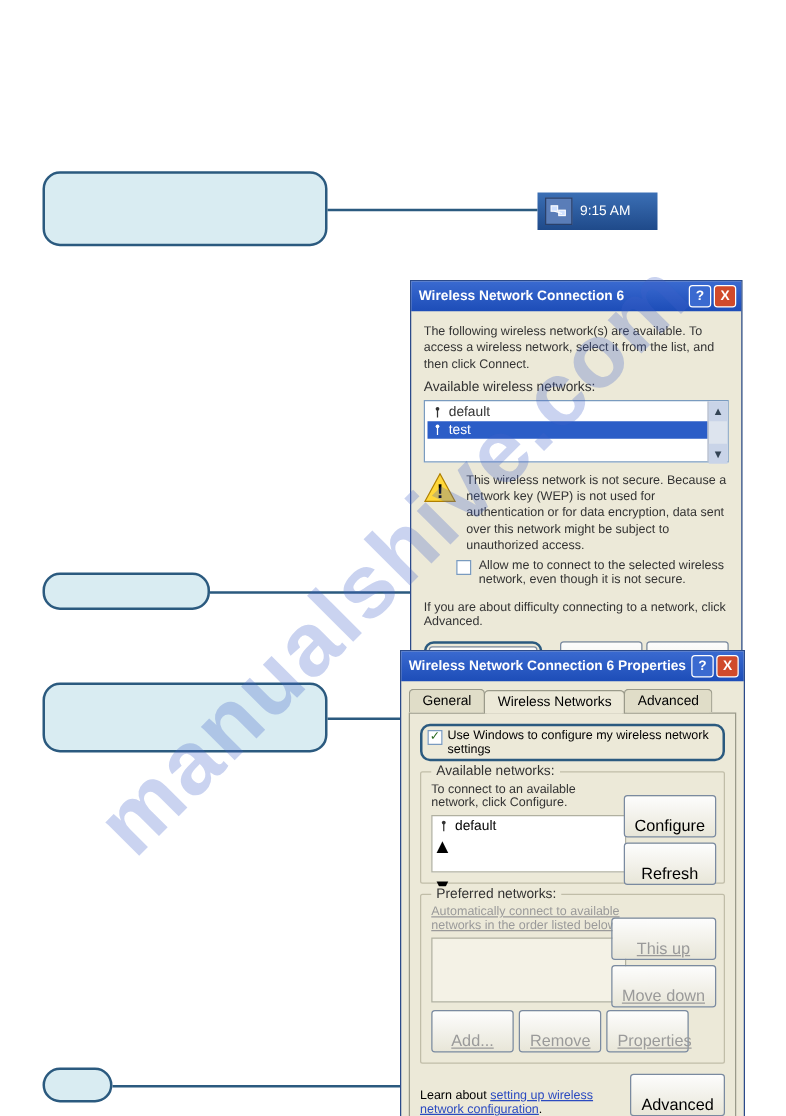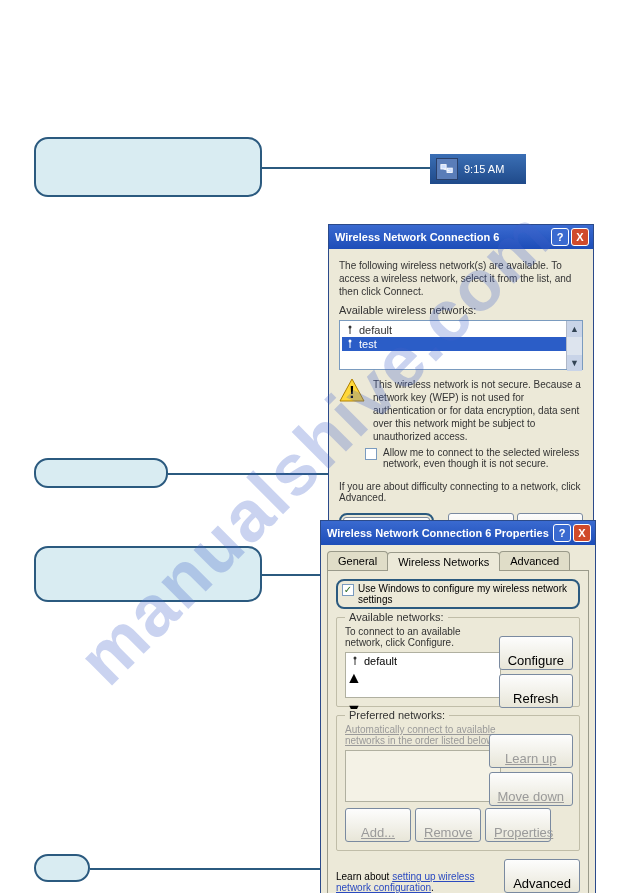--- a/index.html
+++ b/index.html
@@ -204,21 +204,21 @@
         <button class="xp-btn">Configure</button>
         <button class="xp-btn">Refresh</button>
       </div>
     </div>
 
     <div class="group disabled" style="padding-right:78px;">
       <div class="group-title">Preferred networks:</div>
       <div class="hint">Automatically connect to available networks in the order listed below:</div>
       <div class="list-pref"></div>
       <div class="side-btns">
-        <button class="xp-btn disabled">Learn up</button>
+        <button class="xp-btn disabled">This up</button>
         <button class="xp-btn disabled">Move down</button>
       </div>
       <div class="bottom-btns">
         <button class="xp-btn">Add...</button>
         <button class="xp-btn disabled">Remove</button>
         <button class="xp-btn disabled">Properties</button>
       </div>
     </div>
 
     <div class="foot-row">

